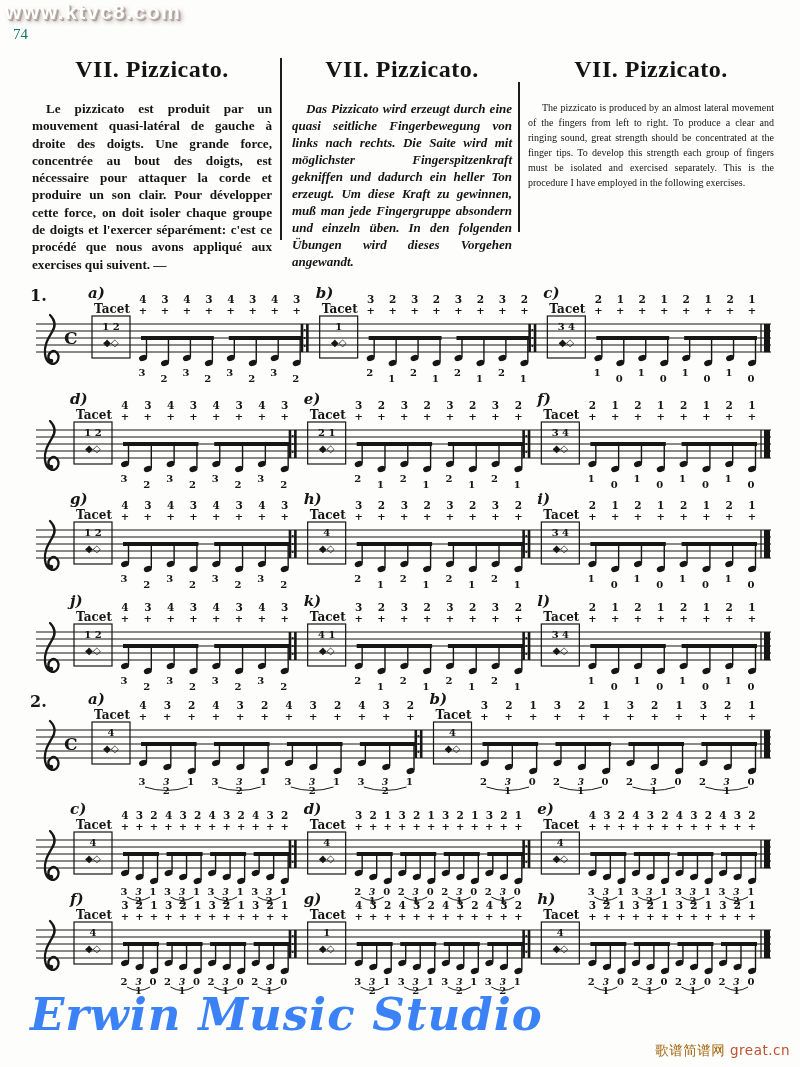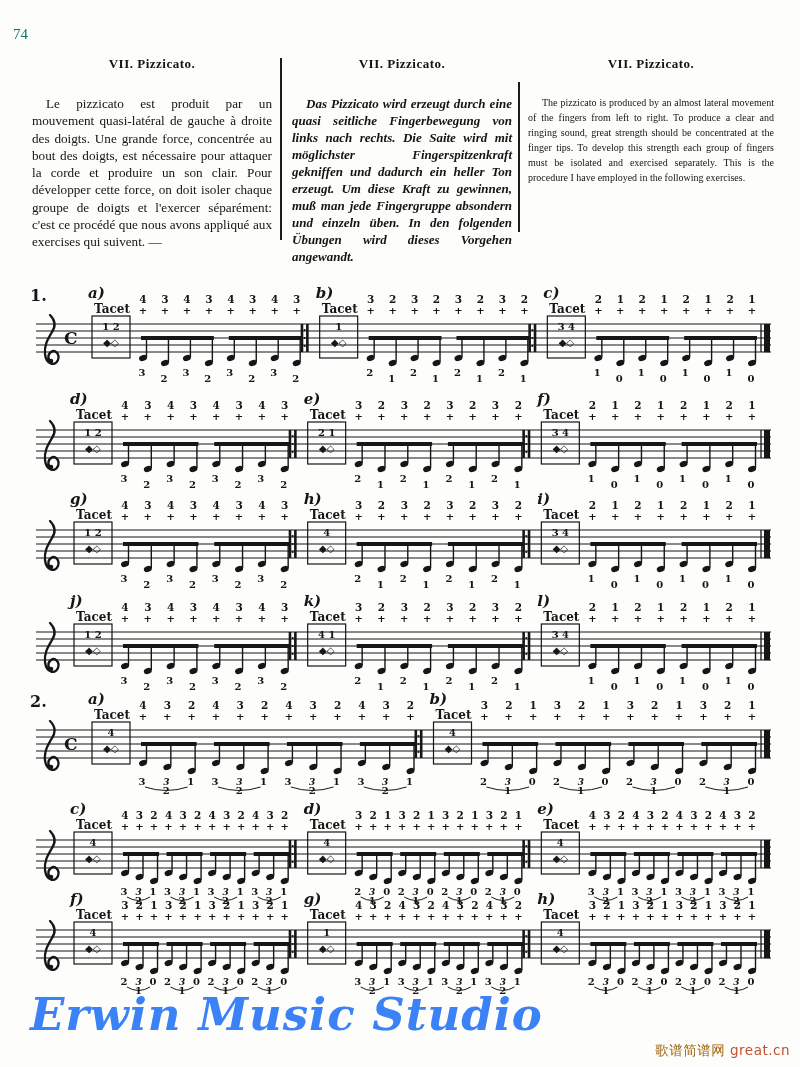--- a/index.html
+++ b/index.html
@@ -7,23 +7,23 @@
         font-family:"Liberation Serif",serif;color:#141414;}
   .wm-top{position:absolute;top:0px;left:5px;font-family:"Liberation Sans",sans-serif;
         font-weight:bold;font-size:21px;letter-spacing:1.5px;color:#ffffff;
         text-shadow:1px 1px 0 #c3b4ad,2px 2px 1px #a3938c,3px 3px 4px rgba(110,92,84,.5);}
   .page-num{position:absolute;top:26px;left:13px;font-size:15px;color:#0f766e;}
   .cols{position:absolute;top:56px;left:30px;width:742px;height:228px;}
   .col{position:absolute;top:0;}
   .col-fr{left:2px;width:240px;}
   .col-de{left:262px;width:220px;}
   .col-en{left:498px;width:246px;}
-  .col h3{margin:0 0 23px 0;text-align:center;font-size:13px;font-weight:bold;letter-spacing:.5px;}
+  .col h3{margin:0 0 17px 0;text-align:center;font-size:24px;font-weight:bold;letter-spacing:.5px;}
   .col p{margin:0;text-align:justify;text-indent:14px;}
-  .col-fr p{font-size:13.2px;line-height:17.3px;font-weight:normal;}
+  .col-fr p{font-size:13.2px;line-height:17.3px;font-weight:bold;}
   .col-de p{font-size:13px;line-height:17px;font-weight:bold;font-style:italic;}
   .col-en p{font-size:10px;line-height:15px;}
   .vdiv{position:absolute;top:2px;width:1.5px;height:182px;background:#1c1c1c;}
   .vdiv-1{left:250px;}
   .vdiv-2{left:488px;height:150px;top:26px;}
   .score{position:absolute;top:286px;left:28px;width:748px;height:714px;}
   .system{position:absolute;left:0;width:745px;height:104px;}
   .system svg{position:absolute;top:0;left:0;overflow:visible;}
   svg text{font-family:"DejaVu Serif",serif;}
   .wm-erwin{position:absolute;top:988px;left:30px;font-family:"DejaVu Serif",serif;
@@ -31,20 +31,21 @@
   .wm-site{position:absolute;top:1042px;right:10px;font-family:"DejaVu Sans","Liberation Sans",sans-serif;
         font-size:13.5px;letter-spacing:.5px;}
   .wm-site .cjk{color:#a16207;}
   .wm-site .latin{color:#c0512f;}
 </style>
 </head>
 <body>
 
 <div class="page">
 
+  <div class="wm-top">www.ktvc8.com</div>
   <div class="page-num">74</div>
 
   <div class="cols">
     <div class="col col-fr">
       <h3>VII. Pizzicato.</h3>
       <p>Le pizzicato est produit par un mouvement quasi-latéral de gauche à droite des doigts. Une grande force, concentrée au bout des doigts, est nécessaire pour attaquer la corde et produire un son clair.  Pour développer cette force, on doit isoler chaque groupe de doigts et l'exercer séparément: c'est ce procédé que nous avons appliqué aux exercises qui suivent. —</p>
     </div>
     <div class="vdiv vdiv-1"></div>
     <div class="col col-de">
       <h3>VII. Pizzicato.</h3>

